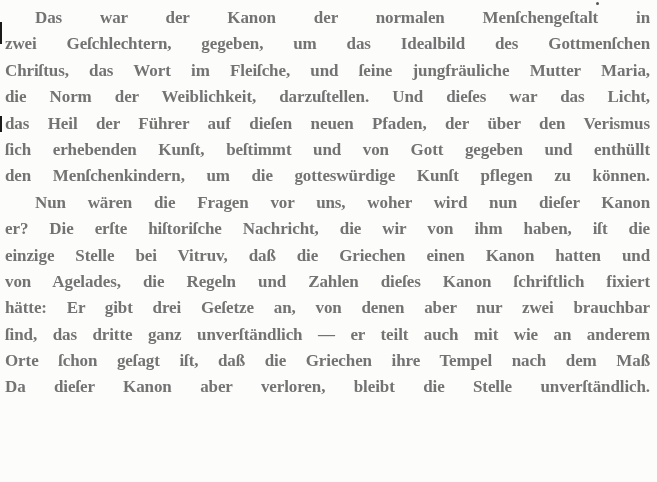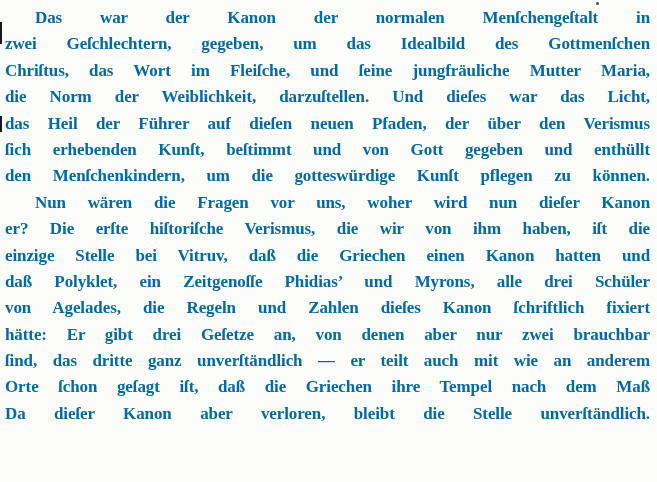--- a/index.html
+++ b/index.html
@@ -19,21 +19,21 @@
     height: 482px;
     padding: 5px 7px 0 5px;
   }
   .para { margin: 0; }
   .line {
     font-family: "Liberation Serif", "DejaVu Serif", serif;
     font-weight: 700;
     font-size: 17px;
     line-height: 26.4px;
     height: 26.4px;
-    color: #0369a1;
+    color: #737373;
     text-align: justify;
     text-align-last: justify;
     letter-spacing: -0.1px;
     overflow: hidden;
     white-space: normal;
   }
   .indent { text-indent: 30px; }
   .artifact {
     position: absolute;
     background: #1a1a18;
@@ -50,23 +50,22 @@
     <div class="line indent">Das war der Kanon der normalen Menſchengeſtalt in</div>
     <div class="line">zwei Geſchlechtern, gegeben, um das Idealbild des Gottmenſchen</div>
     <div class="line">Chriſtus, das Wort im Fleiſche, und ſeine jungfräuliche Mutter Maria,</div>
     <div class="line">die Norm der Weiblichkeit, darzuſtellen.  Und dieſes war das Licht,</div>
     <div class="line">das Heil der Führer auf dieſen neuen Pfaden, der über den Verismus</div>
     <div class="line">ſich erhebenden Kunſt, beſtimmt und von Gott gegeben und enthüllt</div>
     <div class="line">den Menſchenkindern, um die gotteswürdige Kunſt pflegen zu können.</div>
   </div>
   <div class="para">
     <div class="line indent">Nun wären die Fragen vor uns, woher wird nun dieſer Kanon</div>
-    <div class="line">er?  Die erſte hiſtoriſche Verismus, die wir von ihm haben, iſt die</div>
+    <div class="line">er?  Die erſte hiſtoriſche Nachricht, die wir von ihm haben, iſt die</div>
     <div class="line">einzige Stelle bei Vitruv, daß die Griechen einen Kanon hatten und</div>
-    <div class="line">daß Polyklet, ein Zeitgenoſſe Phidias’ und Myrons, alle drei Schüler</div>
     <div class="line">von Agelades, die Regeln und Zahlen dieſes Kanon ſchriftlich fixiert</div>
     <div class="line">hätte:  Er gibt drei Geſetze an, von denen aber nur zwei brauchbar</div>
     <div class="line">ſind, das dritte ganz unverſtändlich — er teilt auch mit wie an anderem</div>
     <div class="line">Orte ſchon geſagt iſt, daß die Griechen ihre Tempel nach dem Maß</div>
     <div class="line">Da dieſer Kanon aber verloren, bleibt die Stelle unverſtändlich.</div>
   </div>
 </div>
 
 <div class="artifact a1"></div>
 <div class="artifact a2"></div>

